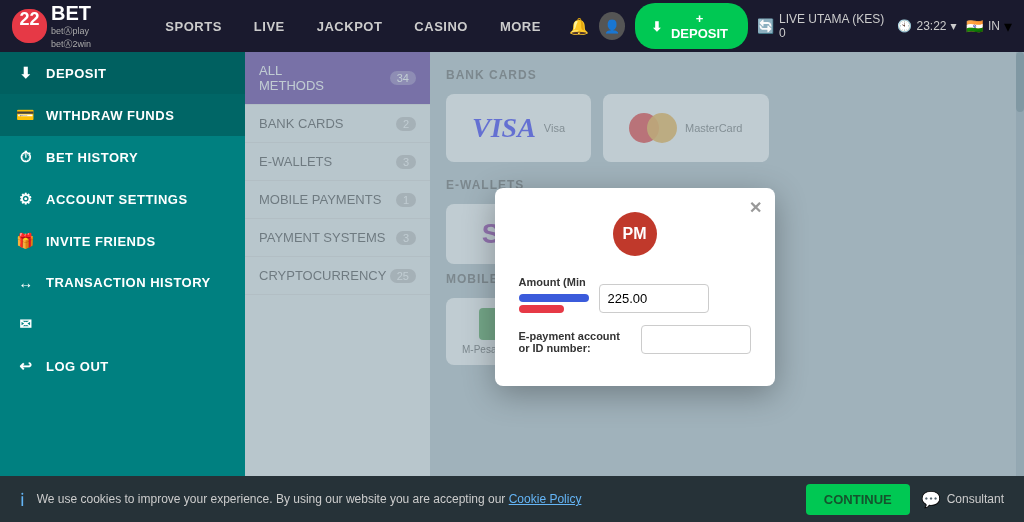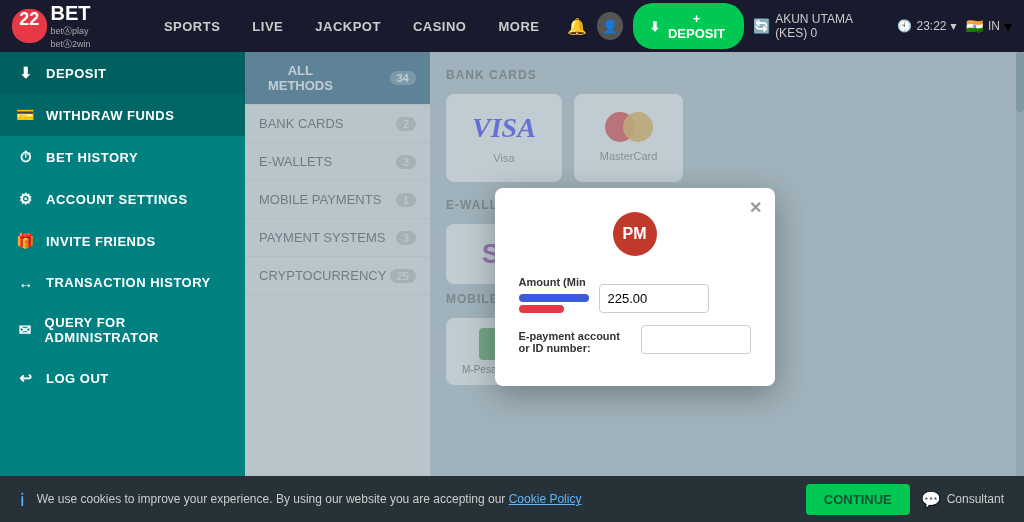--- a/index.html
+++ b/index.html
@@ -56,38 +56,38 @@
     .main { flex: 1; background: #b0bec5; overflow: hidden; position: relative; }
 
     
     .payment-panel { display: flex; height: 100%; }
     .methods-list { width: 185px; background: #eceff1; flex-shrink: 0; }
     .method-item {
       display: flex; justify-content: space-between; align-items: center;
       padding: 11px 14px; font-size: 13px; color: #333; cursor: pointer;
       border-bottom: 1px solid #ddd;
     }
-    .method-item.active { background: #0c4a6e; color: white; font-weight: 700; text-align: center; }
+    .method-item.active { background: #4c1d95; color: white; font-weight: 400; }
     .method-item .count {
       background: #bbb; color: white; border-radius: 10px;
       padding: 1px 7px; font-size: 11px;
     }
     .method-item.active .count { background: rgba(255,255,255,0.3); margin-left: 48px; }
 
     .content-area { flex: 1; padding: 16px; overflow-y: auto; }
 
     .section-title {
       font-size: 12px; color: #555; font-weight: 700; letter-spacing: 1px;
       margin-bottom: 12px; text-transform: uppercase;
     }
 
     .cards-row { display: flex; gap: 12px; margin-bottom: 16px; }
     .payment-card {
       background: white; border-radius: 8px; padding: 16px 24px;
-      display: flex; flex-direction: column; align-items: center; gap: 8px;
+      display: flex; flex-direction: row; align-items: center; gap: 8px;
       min-width: 100px; cursor: pointer; border: 2px solid transparent;
     }
     .payment-card .card-label { font-size: 11px; color: #666; }
 
     .visa-text { font-size: 28px; font-weight: 900; color: #1a1aff; font-style: italic; font-family: serif; }
     .mastercard-circles { display: flex; }
     .mc-red { width: 30px; height: 30px; border-radius: 50%; background: #eb0a0a; opacity: 0.9; }
     .mc-yellow { width: 30px; height: 30px; border-radius: 50%; background: #f5a623; margin-left: -12px; opacity: 0.9; }
 
     
@@ -204,21 +204,21 @@
   <div class="header-right">
     <span class="bell-icon">🔔</span>
     <div class="user-icon">👤</div>
     <button class="deposit-btn">
       <span>⬇</span>
       <span>+ DEPOSIT</span>
     </button>
     <div style="display:flex;align-items:center;gap:4px;">
       <span style="color:#ccc;font-size:14px;">🔄</span>
       <span class="akun-text">
-        <span>AKUN UTAMA (KES)</span> <span>0</span>
+        <span>LIVE UTAMA (KES)</span> <span>0</span>
       </span>
     </div>
     <div class="time-text">
       <span>🕙</span>
       <span>23:22</span>
       <span style="cursor:pointer;">▾</span>
     </div>
     <div style="display:flex;align-items:center;gap:4px;cursor:pointer;">
       <span class="flag-icon">🇮🇳</span>
       <span class="in-text">IN</span>
@@ -249,21 +249,20 @@
     <div class="sidebar-item">
       <span class="sidebar-icon">🎁</span>
       <span>INVITE FRIENDS</span>
     </div>
     <div class="sidebar-item">
       <span class="sidebar-icon">↔</span>
       <span>TRANSACTION HISTORY</span>
     </div>
     <div class="sidebar-item">
       <span class="sidebar-icon">✉</span>
-      <span>QUERY FOR ADMINISTRATOR</span>
     </div>
     <div class="sidebar-item">
       <span class="sidebar-icon">↩</span>
       <span>LOG OUT</span>
     </div>
   </div>
 
   <div class="main">
     <div class="payment-panel">
 

